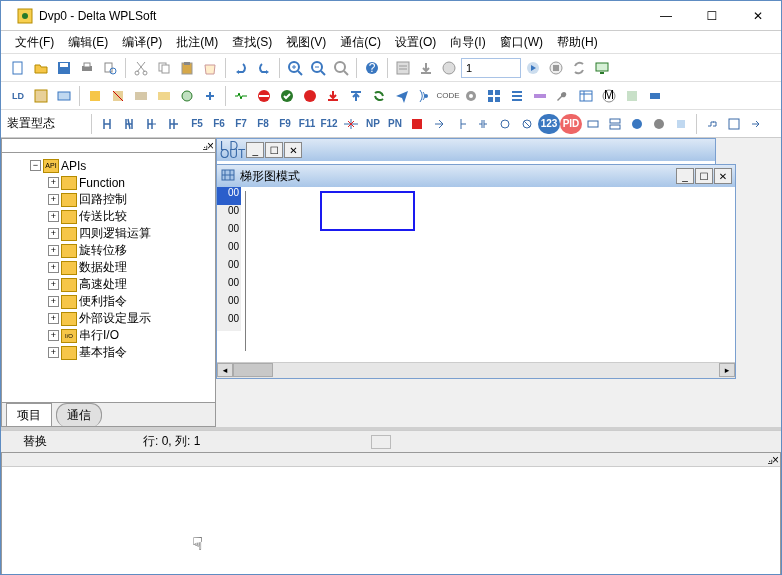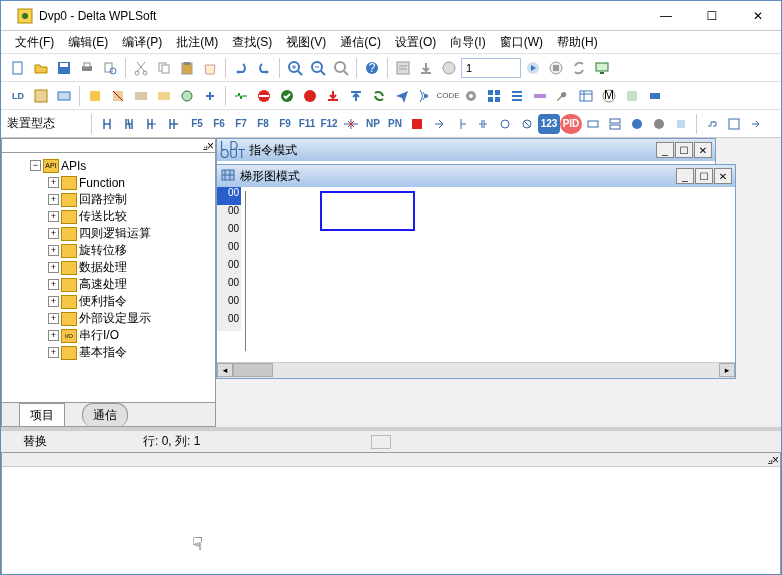--- a/index.html
+++ b/index.html
@@ -18,21 +18,21 @@
 .row2 .lbl { margin-right: 30px; }
 .row2 .iconbtn { width: 22px; height: 20px; display: flex; align-items: center; justify-content: center; font-size: 10px; color: #3a6aa8; font-weight: bold; }
 .workarea { display: flex; height: 290px; background: #f0f0f0; border-top: 1px solid #ccc; }
 .leftpane { width: 215px; background: #fff; border: 1px solid #999; display: flex; flex-direction: column; overflow: hidden; }
 .leftpane .dragh { height: 14px; display: flex; align-items: center; justify-content: flex-end; padding-right: 2px; border-bottom: 1px solid #999; font-size: 12px; letter-spacing: -1px; }
 .tree { flex: 1; overflow: auto; padding: 4px 2px; }
 .tree .node { display: flex; align-items: center; height: 17px; white-space: nowrap; }
 .tree .exp { width: 11px; height: 11px; border: 1px solid #888; font-size: 9px; line-height: 9px; text-align: center; margin-right: 2px; }
 .tree .ic { width: 16px; height: 14px; display: inline-flex; align-items: center; justify-content: center; font-size: 10px; margin-right: 2px; }
 .tabbar { height: 24px; display: flex; align-items: center; border-top: 1px solid #999; background: #eee; }
-.tabbar .tab { padding: 3px 10px; border: 1px solid #999; border-bottom: none; background: #fff; margin-left: 17px; text-align: center; }
+.tabbar .tab { padding: 3px 10px; border: 1px solid #999; border-bottom: none; background: #fff; margin-left: 4px; text-align: center; }
 .tabbar .tab.inactive { background: #e0e0e0; border-radius: 11px; }
 .rightpane { flex: 1; position: relative; }
 .child { position: absolute; border: 1px solid #7a9fcf; background: #fff; display: flex; flex-direction: column; }
 .childtitle { height: 22px; display: flex; align-items: center; background: linear-gradient(#dce8f6,#a9c6e8); padding: 0 3px; }
 .childtitle .ct { flex: 1; padding-left: 4px; }
 .childtitle .wc { width: 18px; height: 16px; display: flex; align-items: center; justify-content: center; border: 1px solid #888; background: #f0f0f0; font-size: 10px; margin-left: 1px; }
 .childbody { flex: 1; position: relative; overflow: hidden; }
 .rownum { position: absolute; left: 0; top: 0; width: 24px; background: #eee; }
 .rownum div { height: 18px; font-size: 10px; text-align: right; padding-right: 2px; }
 .rownum div.sel { background: #2a5ecb; color: #fff; }
@@ -432,21 +432,21 @@
       <svg width="14" height="14">
         <circle cx="7" cy="7" r="4" stroke="#3a6aa8" fill="none"></circle>
       </svg>
     </div>
   <div class="iconbtn">
       <svg width="14" height="14">
         <circle cx="7" cy="7" r="4" stroke="#3a6aa8" fill="none"></circle>
         <line x1="4" y1="4" x2="10" y2="10" stroke="#3a6aa8"></line>
       </svg>
     </div>
-  <div class="iconbtn" style="background:#3a77c0;color:#fff;border-radius:4px">123</div>
+  <div class="iconbtn" style="background:#3a77c0;color:#fff;border-radius:10px">123</div>
   <div class="iconbtn" style="background:#e66;color:#fff;border-radius:10px">PID</div>
   <div class="iconbtn">
       <svg width="14" height="14">
         <rect x="2" y="4" width="10" height="6" stroke="#3a6aa8" fill="none"></rect>
       </svg>
     </div>
   <div class="iconbtn">
       <svg width="14" height="14">
         <rect x="2" y="2" width="10" height="4" stroke="#3a6aa8" fill="none"></rect>
         <rect x="2" y="8" width="10" height="4" stroke="#3a6aa8" fill="none"></rect>
@@ -556,21 +556,20 @@
       <div class="tab">项目</div>
       <div class="tab inactive">通信</div>
     </div>
   </div>
 
   <div class="rightpane">
 
     <div class="child" style="left:0;top:0;width:500px;height:30px">
       <div class="childtitle">
         <span style="font-size:12px;font-weight:normal;color:#3a6aa8;line-height:8px">L D<br>OUT</span>
-        <span class="ct">指令模式</span>
         <div class="wc">_</div>
         <div class="wc">☐</div>
         <div class="wc">✕</div>
       </div>
     </div>
 
     <div class="child" style="left:0;top:26px;width:520px;height:215px">
       <div class="childtitle">
         <span><svg width="16" height="14">
               <rect x="2" y="2" width="12" height="10" fill="#a9c6e8" stroke="#3a6aa8"></rect>

